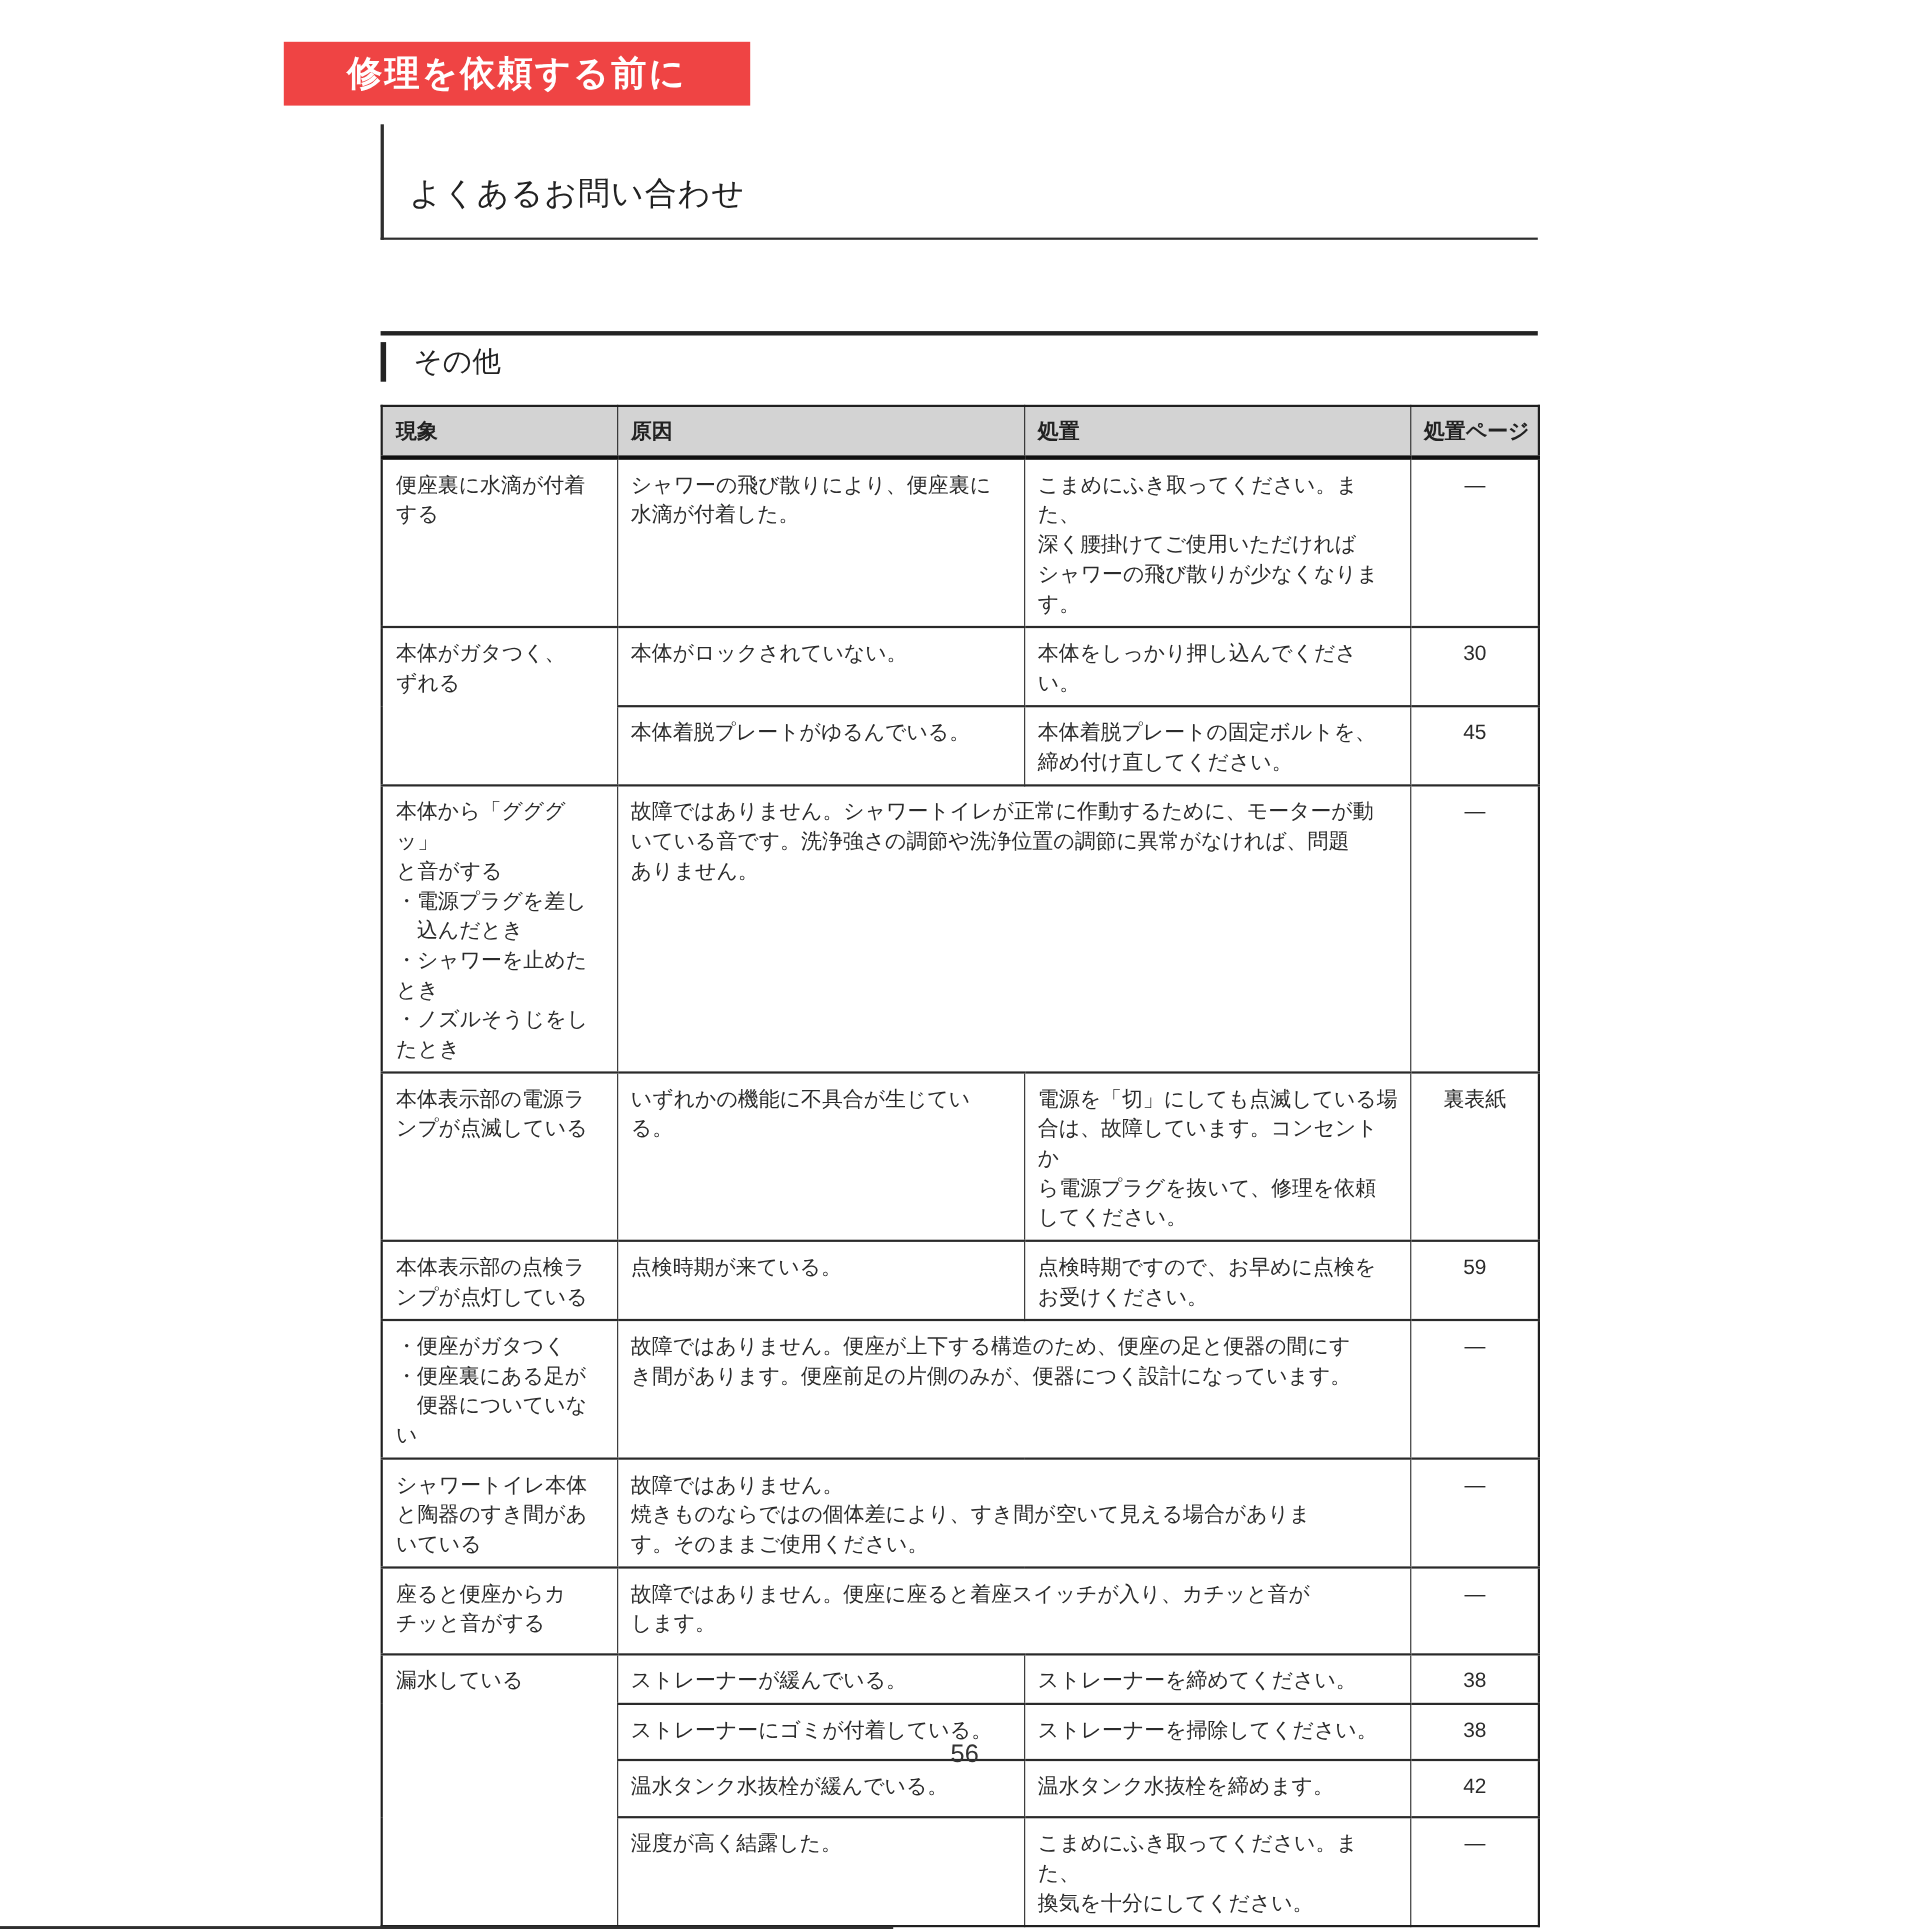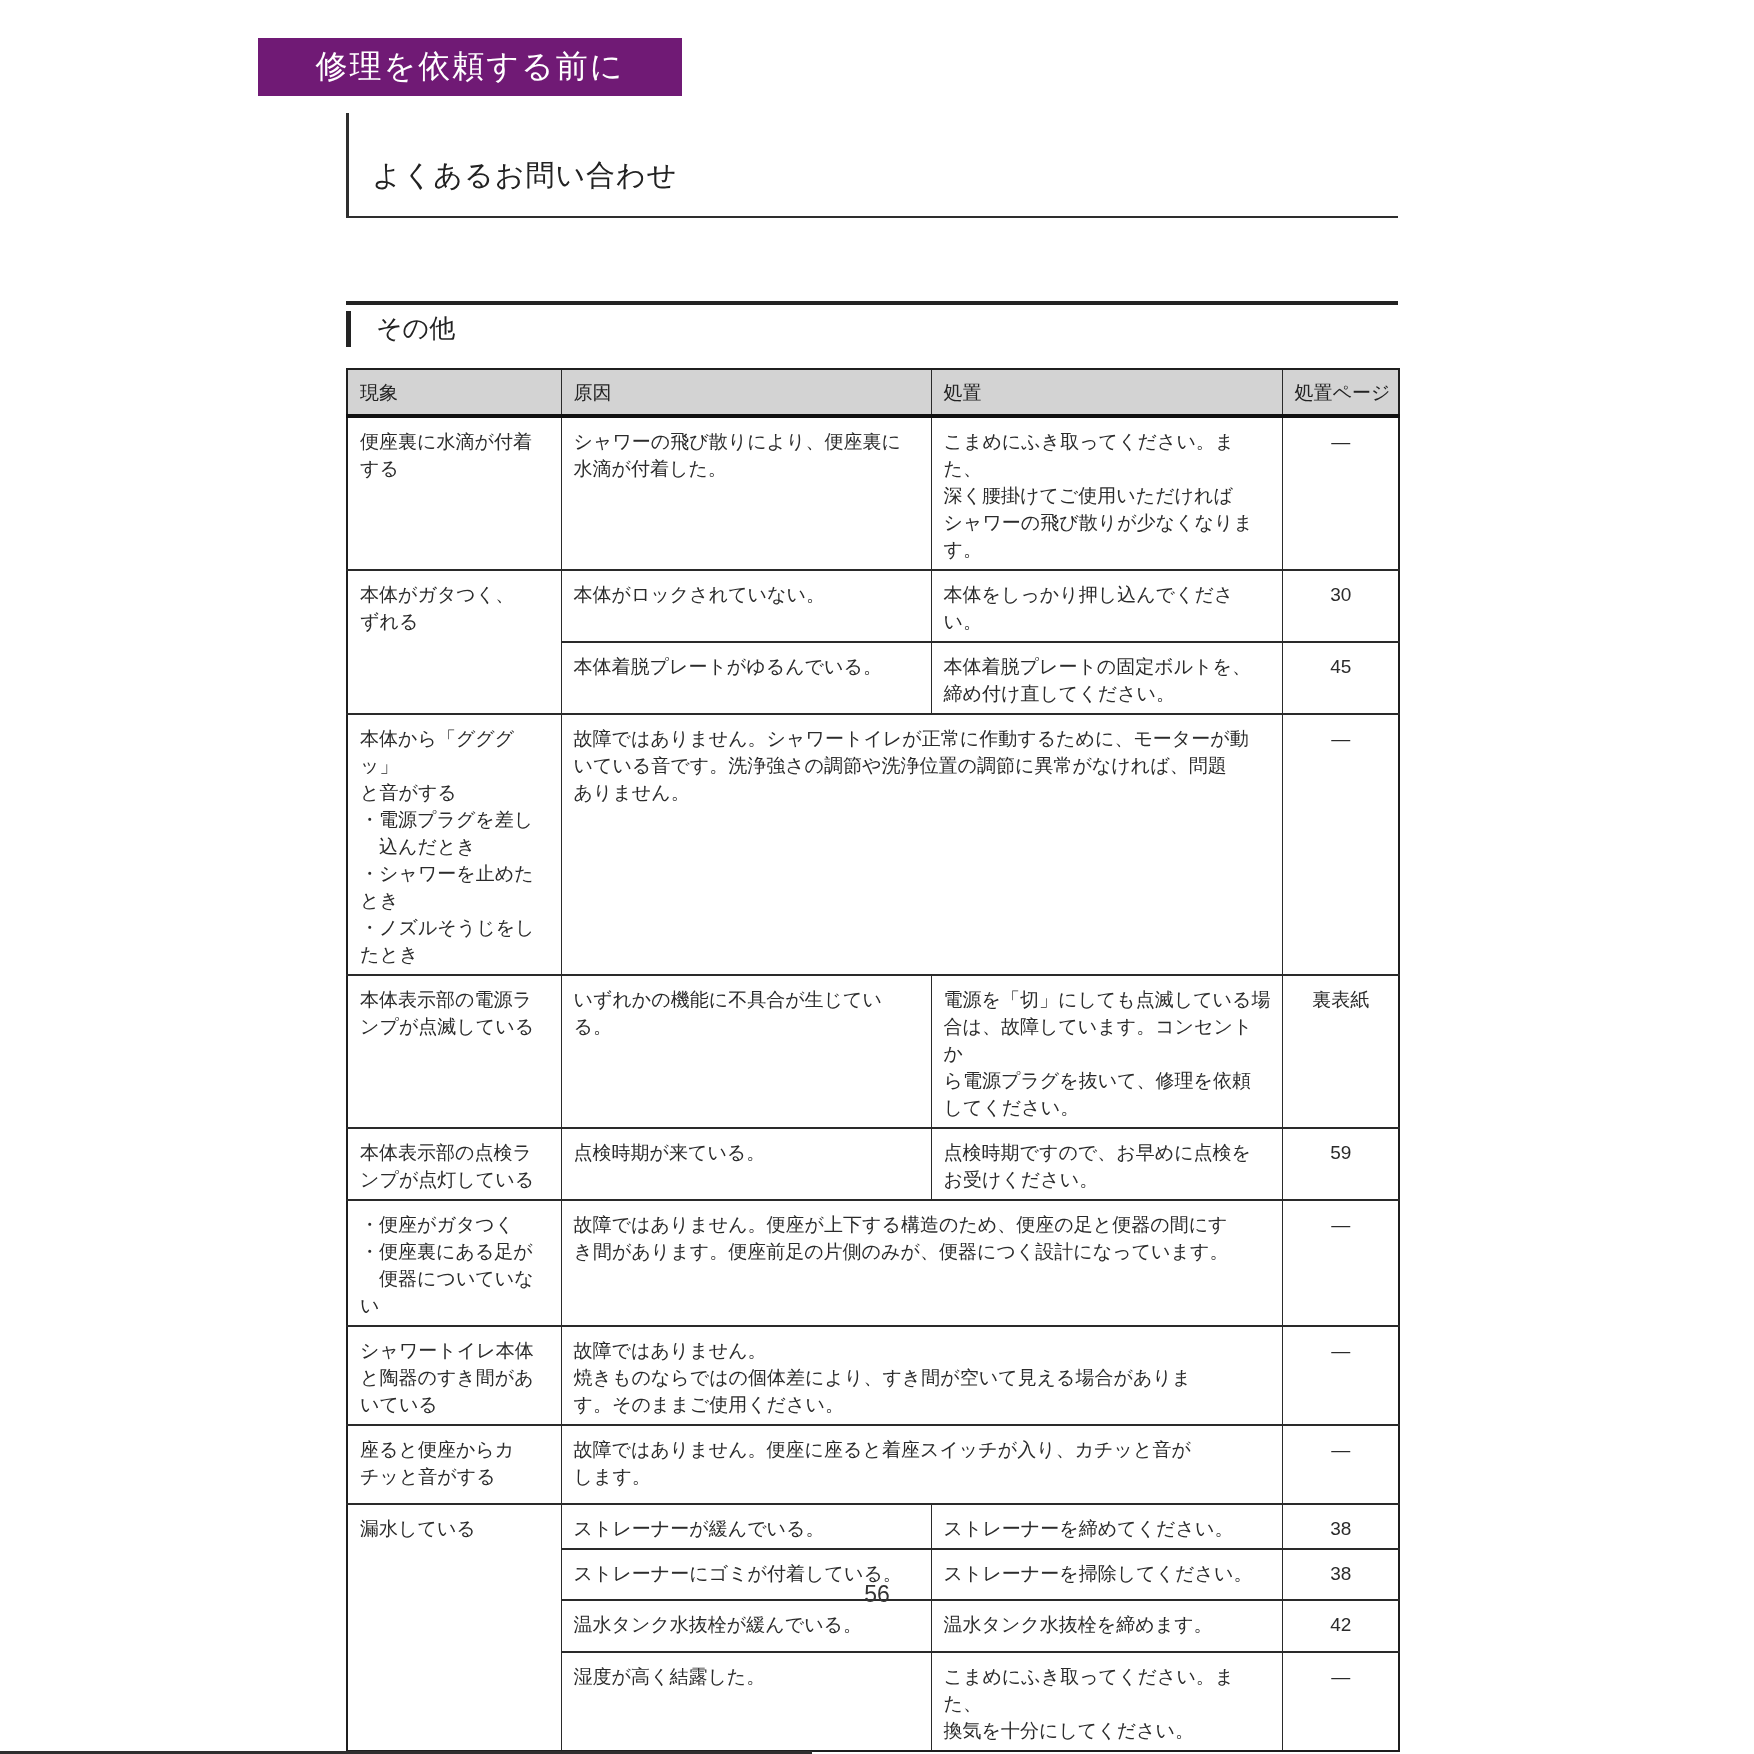--- a/index.html
+++ b/index.html
@@ -7,44 +7,44 @@
     position:relative;
     width:1754px;height:1754px;
     background:#ffffff;
     font-family:"Liberation Sans","DejaVu Sans",sans-serif;
     color:#2b2b2b;
     overflow:hidden;
   }
   
   .banner{
     position:absolute;left:258px;top:38px;width:424px;height:58px;
-    background:#701a75;color:#ffffff;
+    background:#ef4444;color:#ffffff;
     display:flex;align-items:center;justify-content:center;
-    font-size:32px;font-weight:normal;letter-spacing:2px;
+    font-size:32px;font-weight:bold;letter-spacing:2px;
   }
   
   .title-vline{position:absolute;left:346px;top:113px;width:3px;height:105px;background:#2e2e2e;}
   .page-title{position:absolute;left:372px;top:156px;font-size:29px;color:#222;letter-spacing:1px;}
   .title-rule{position:absolute;left:346px;top:216px;width:1052px;height:2px;background:#2e2e2e;}
   
   .sec-rule{position:absolute;left:346px;top:301px;width:1052px;height:4px;background:#232323;}
   .sec-bar{position:absolute;left:346px;top:311px;width:5px;height:36px;background:#232323;}
   .sec-title{position:absolute;left:376px;top:311px;font-size:26px;color:#222;}
   
   table.faq{
     position:absolute;left:346px;top:368px;width:1052px;
     border-collapse:collapse;table-layout:fixed;
     font-size:19px;line-height:27px;color:#2b2b2b;
   }
   table.faq{border:2px solid #1f1f1f;}
   table.faq th{
     background:#d3d3d3;
     border-bottom:4px solid #111;
     border-left:1px solid #2a2a2a;
-    font-weight:normal;text-align:left;
+    font-weight:bold;text-align:left;
     padding:4px 6px 4px 12px;vertical-align:middle;color:#222;
   }
   table.faq td{
     border-left:1px solid #2a2a2a;
     border-top:2px solid #2a2a2a;
     vertical-align:top;
     padding:10px 11px 6px 12px;
     white-space:pre-line;
     background:#fff;
   }

